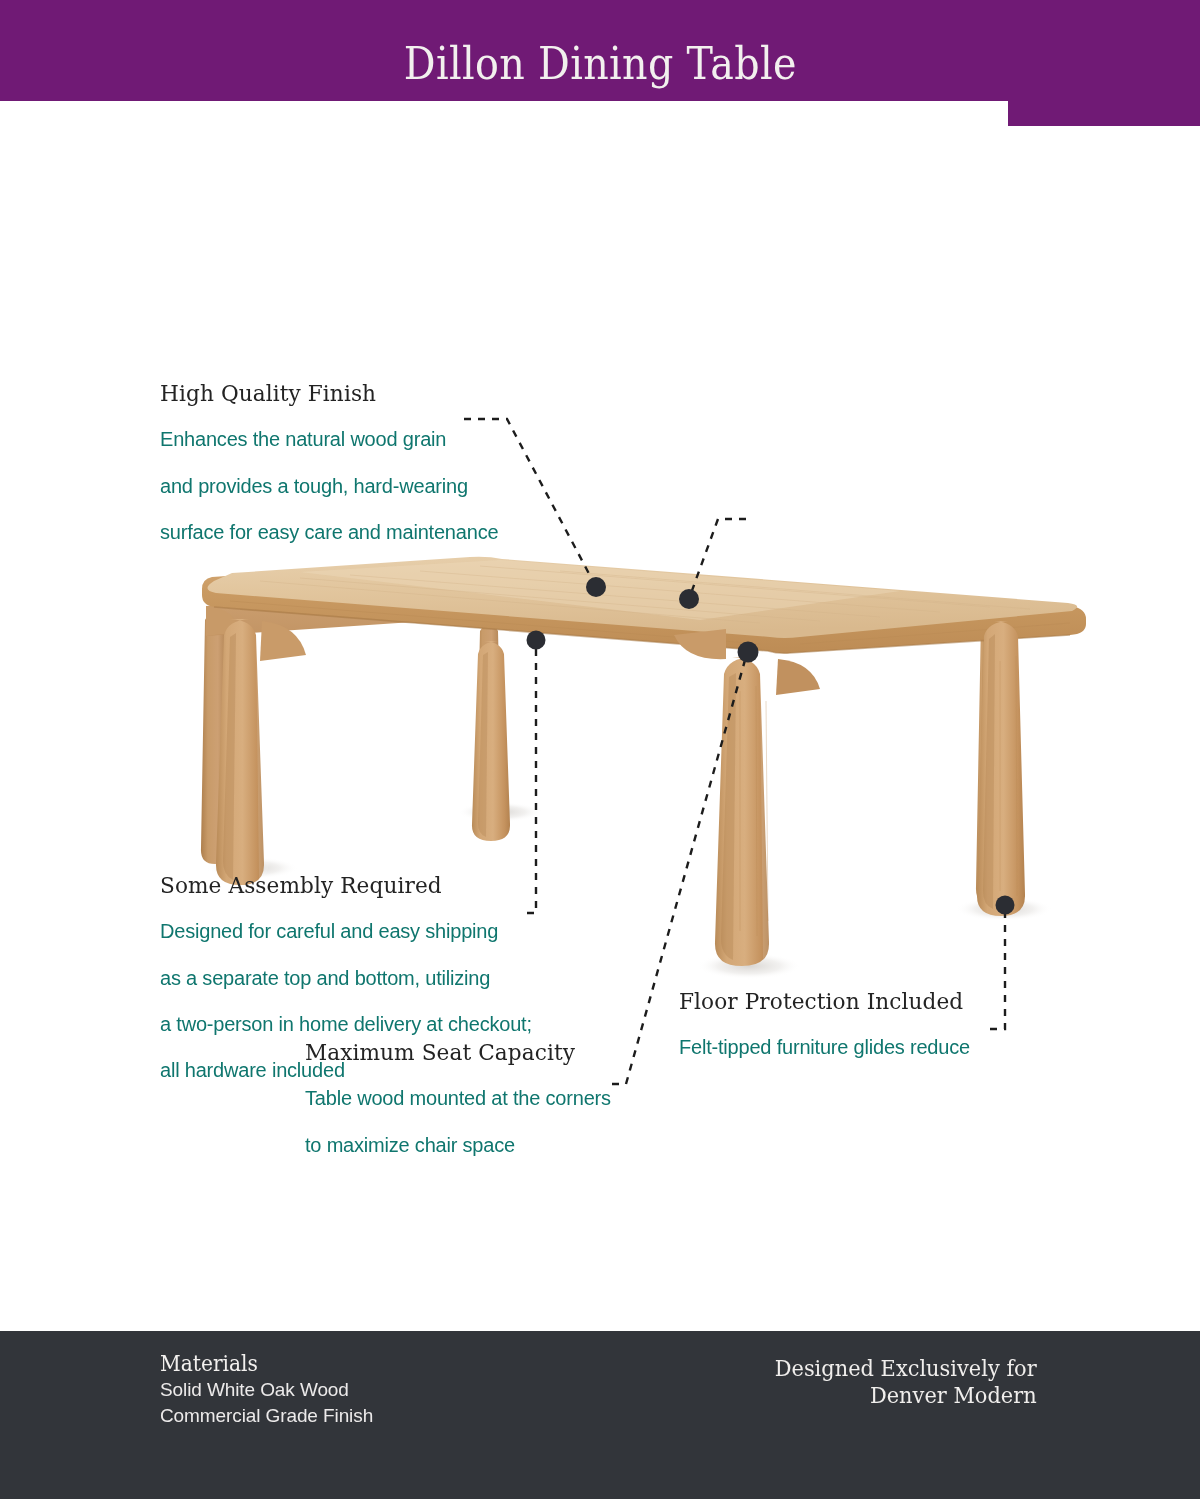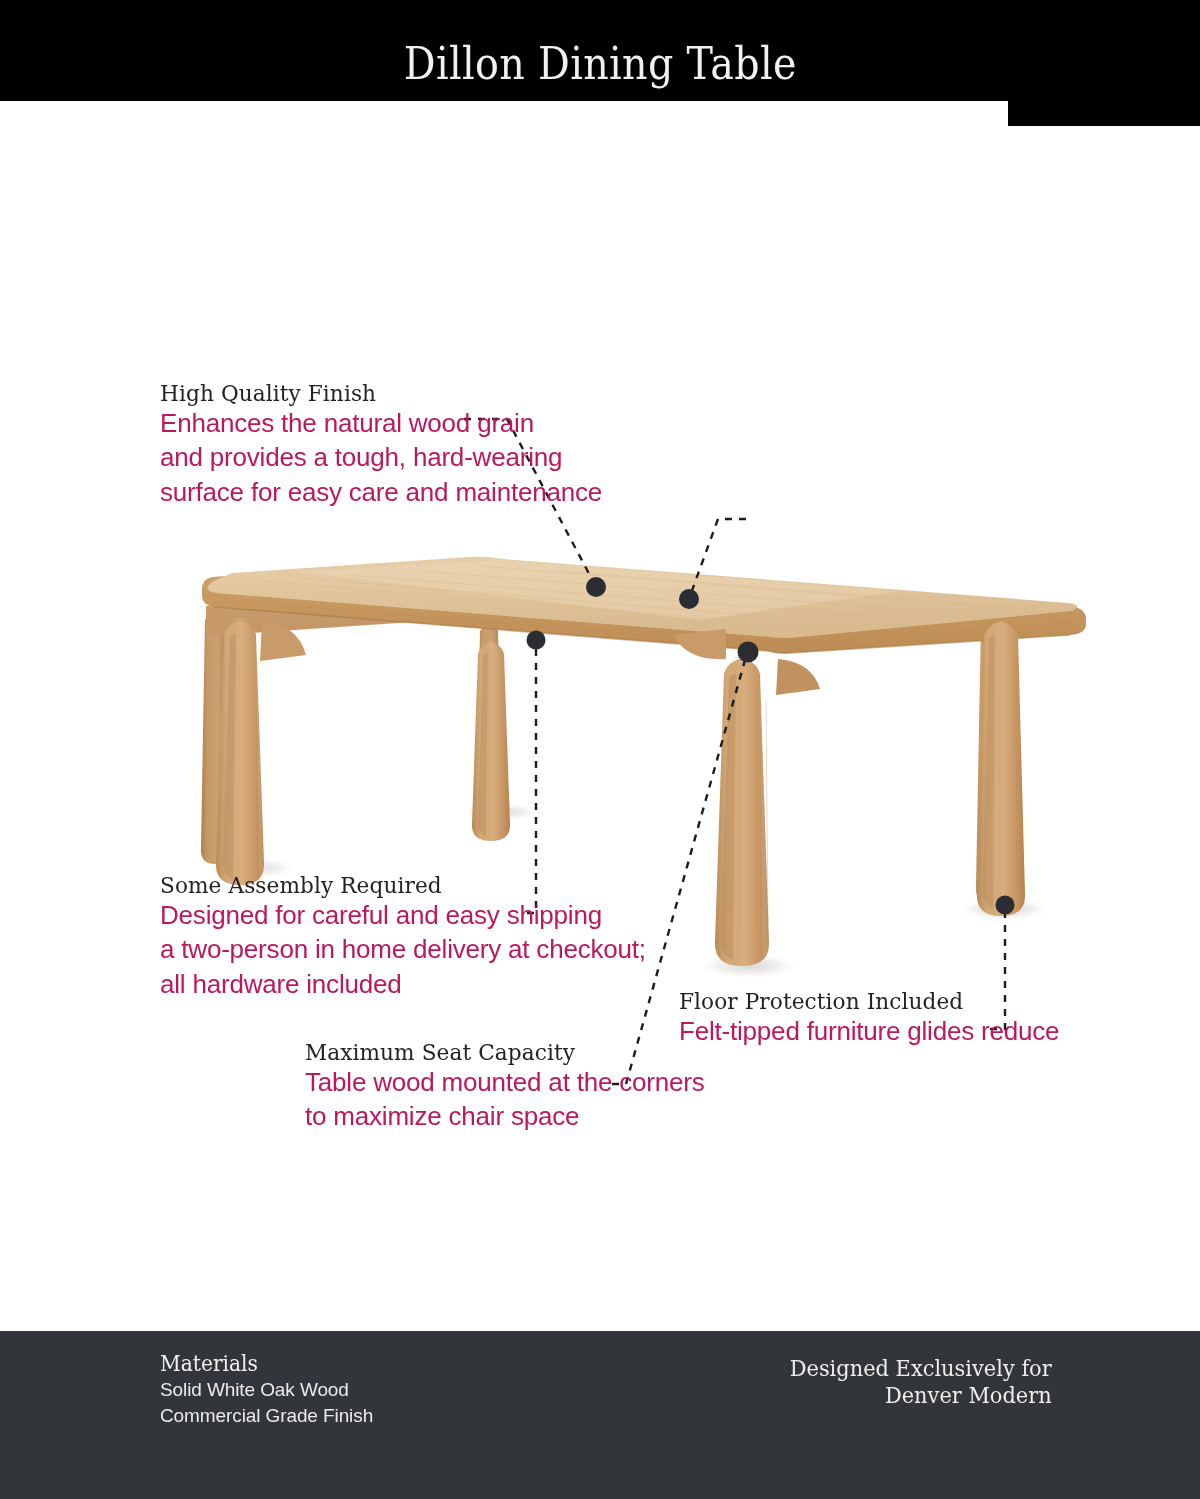--- a/index.html
+++ b/index.html
@@ -11,21 +11,21 @@
     font-family: "Liberation Sans", sans-serif;
     position: relative;
     overflow: hidden;
   }
 
   
   .header {
     position: absolute;
     left: 0; top: 0;
     width: 1200px; height: 126px;
-    background: #000000;
+    background: #701a75;
     display: flex;
     align-items: center;
     justify-content: center;
   }
   .header-title {
     font-family: "DejaVu Serif", serif;
     font-size: 44px;
     font-weight: 400;
     color: #f2f0ee;
     letter-spacing: 0.4px;
@@ -50,25 +50,26 @@
     font-weight: 400;
     color: #232323;
     letter-spacing: 0.1px;
     line-height: 1.15;
     transform: scaleX(0.94);
     transform-origin: left center;
     white-space: nowrap;
   }
   .callout-body {
     font-family: "Liberation Sans", sans-serif;
-    font-size: 26px;
-    color: #be185d;
+    font-size: 20px;
+    color: #0f766e;
     line-height: 1.31;
     letter-spacing: -0.2px;
     white-space: nowrap;
+    margin-top: 20px;
   }
 
   .c-finish   { left: 160px; top: 279px; }
   .c-material { left: 751px; top: 378px; }
   .c-assembly { left: 160px; top: 771px; }
   .c-capacity { left: 305px; top: 938px; }
   .c-floor    { left: 679px; top: 887px; }
 
   
   .footer {
@@ -94,21 +95,21 @@
   .footer-line {
     font-family: "Liberation Sans", sans-serif;
     font-size: 19px;
     color: #eceaea;
     line-height: 1.38;
     letter-spacing: -0.1px;
     white-space: nowrap;
   }
   .footer-credit {
     position: absolute;
-    right: 148px; top: 24px;
+    right: 163px; top: 24px;
     text-align: right;
   }
   .footer-credit-line {
     font-family: "DejaVu Serif", serif;
     font-size: 22.5px;
     font-weight: 400;
     color: #f0eeec;
     line-height: 1.2;
     transform: scaleX(0.93);
     transform-origin: right center;
@@ -318,20 +319,21 @@
     <div class="callout-title">High Quality Finish</div>
     <div class="callout-body">Enhances the natural wood grain</div>
     <div class="callout-body">and provides a tough, hard-wearing</div>
     <div class="callout-body">surface for easy care and maintenance</div>
   </div>
 
 
   <div class="callout c-assembly">
     <div class="callout-title">Some Assembly Required</div>
     <div class="callout-body">Designed for careful and easy shipping</div>
+    <div class="callout-body">as a separate top and bottom, utilizing</div>
     <div class="callout-body">a two-person in home delivery at checkout;</div>
     <div class="callout-body">all hardware included</div>
   </div>
 
   <div class="callout c-capacity">
     <div class="callout-title">Maximum Seat Capacity</div>
     <div class="callout-body">Table wood mounted at the corners</div>
     <div class="callout-body">to maximize chair space</div>
   </div>
 

